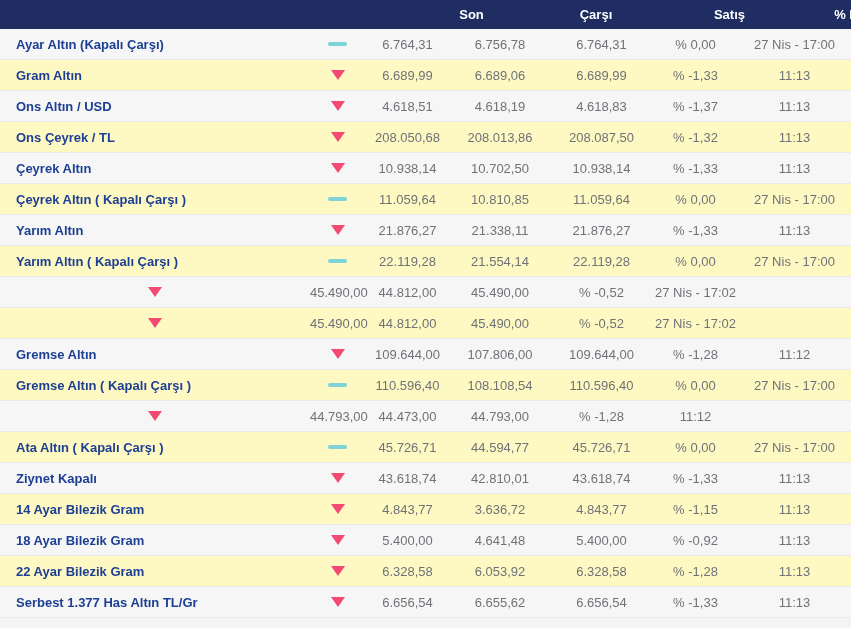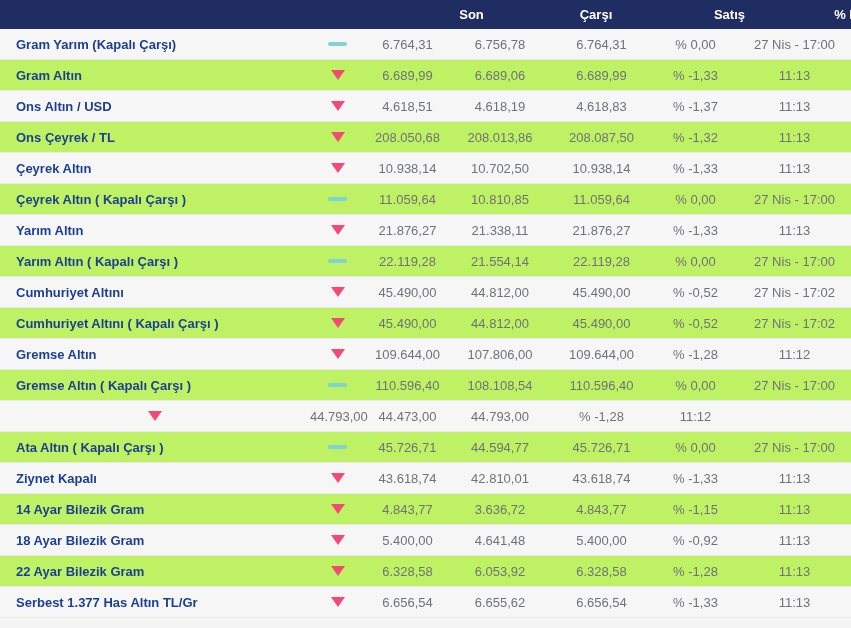--- a/index.html
+++ b/index.html
@@ -18,21 +18,21 @@
     height: 29px;
     background: #1f2d63;
     color: #ffffff;
     font-size: 13px;
     font-weight: bold;
     gap: 32px;
   }
   .thead .cell { text-align: center; }
   .row {
     height: 31px;
-    background: #bef264;
+    background: #fef9c3;
     border-bottom: 1px solid #e9e9e9;
     cursor: pointer;
   }
   .row.alt { background: #f6f6f6; }
   .cell { font-size: 13px; }
   .cell.name {
     padding-left: 16px;
     color: #1c3f94;
     font-weight: bold;
     white-space: nowrap;
@@ -70,21 +70,21 @@
     <div class="cell"></div>
     <div class="cell"></div>
     <div class="cell">Son</div>
     <div class="cell">Çarşı</div>
     <div class="cell">Satış</div>
     <div class="cell">% Fark</div>
     <div class="cell">Gram</div>
   </div>
   <div id="tbody">
   <div class="grid-row row alt">
-    <div class="cell name">Gram Yarım (Kapalı Çarşı)</div>
+    <div class="cell name">Ayar Altın (Kapalı Çarşı)</div>
     <div class="cell icon-cell">
           <span class="dash"></span>
         </div>
     <div class="cell num">6.764,31</div>
     <div class="cell num">6.756,78</div>
     <div class="cell num">6.764,31</div>
     <div class="cell num">% 0,00</div>
     <div class="cell num">27 Nis - 17:00</div>
   </div>
 
@@ -166,33 +166,31 @@
           <span class="dash"></span>
         </div>
     <div class="cell num">22.119,28</div>
     <div class="cell num">21.554,14</div>
     <div class="cell num">22.119,28</div>
     <div class="cell num">% 0,00</div>
     <div class="cell num">27 Nis - 17:00</div>
   </div>
 
   <div class="grid-row row alt">
-    <div class="cell name">Cumhuriyet Altını</div>
     <div class="cell icon-cell">
           <span class="tri-down"></span>
         </div>
     <div class="cell num">45.490,00</div>
     <div class="cell num">44.812,00</div>
     <div class="cell num">45.490,00</div>
     <div class="cell num">% -0,52</div>
     <div class="cell num">27 Nis - 17:02</div>
   </div>
 
   <div class="grid-row row">
-    <div class="cell name">Cumhuriyet Altını ( Kapalı Çarşı )</div>
     <div class="cell icon-cell">
           <span class="tri-down"></span>
         </div>
     <div class="cell num">45.490,00</div>
     <div class="cell num">44.812,00</div>
     <div class="cell num">45.490,00</div>
     <div class="cell num">% -0,52</div>
     <div class="cell num">27 Nis - 17:02</div>
   </div>
 

